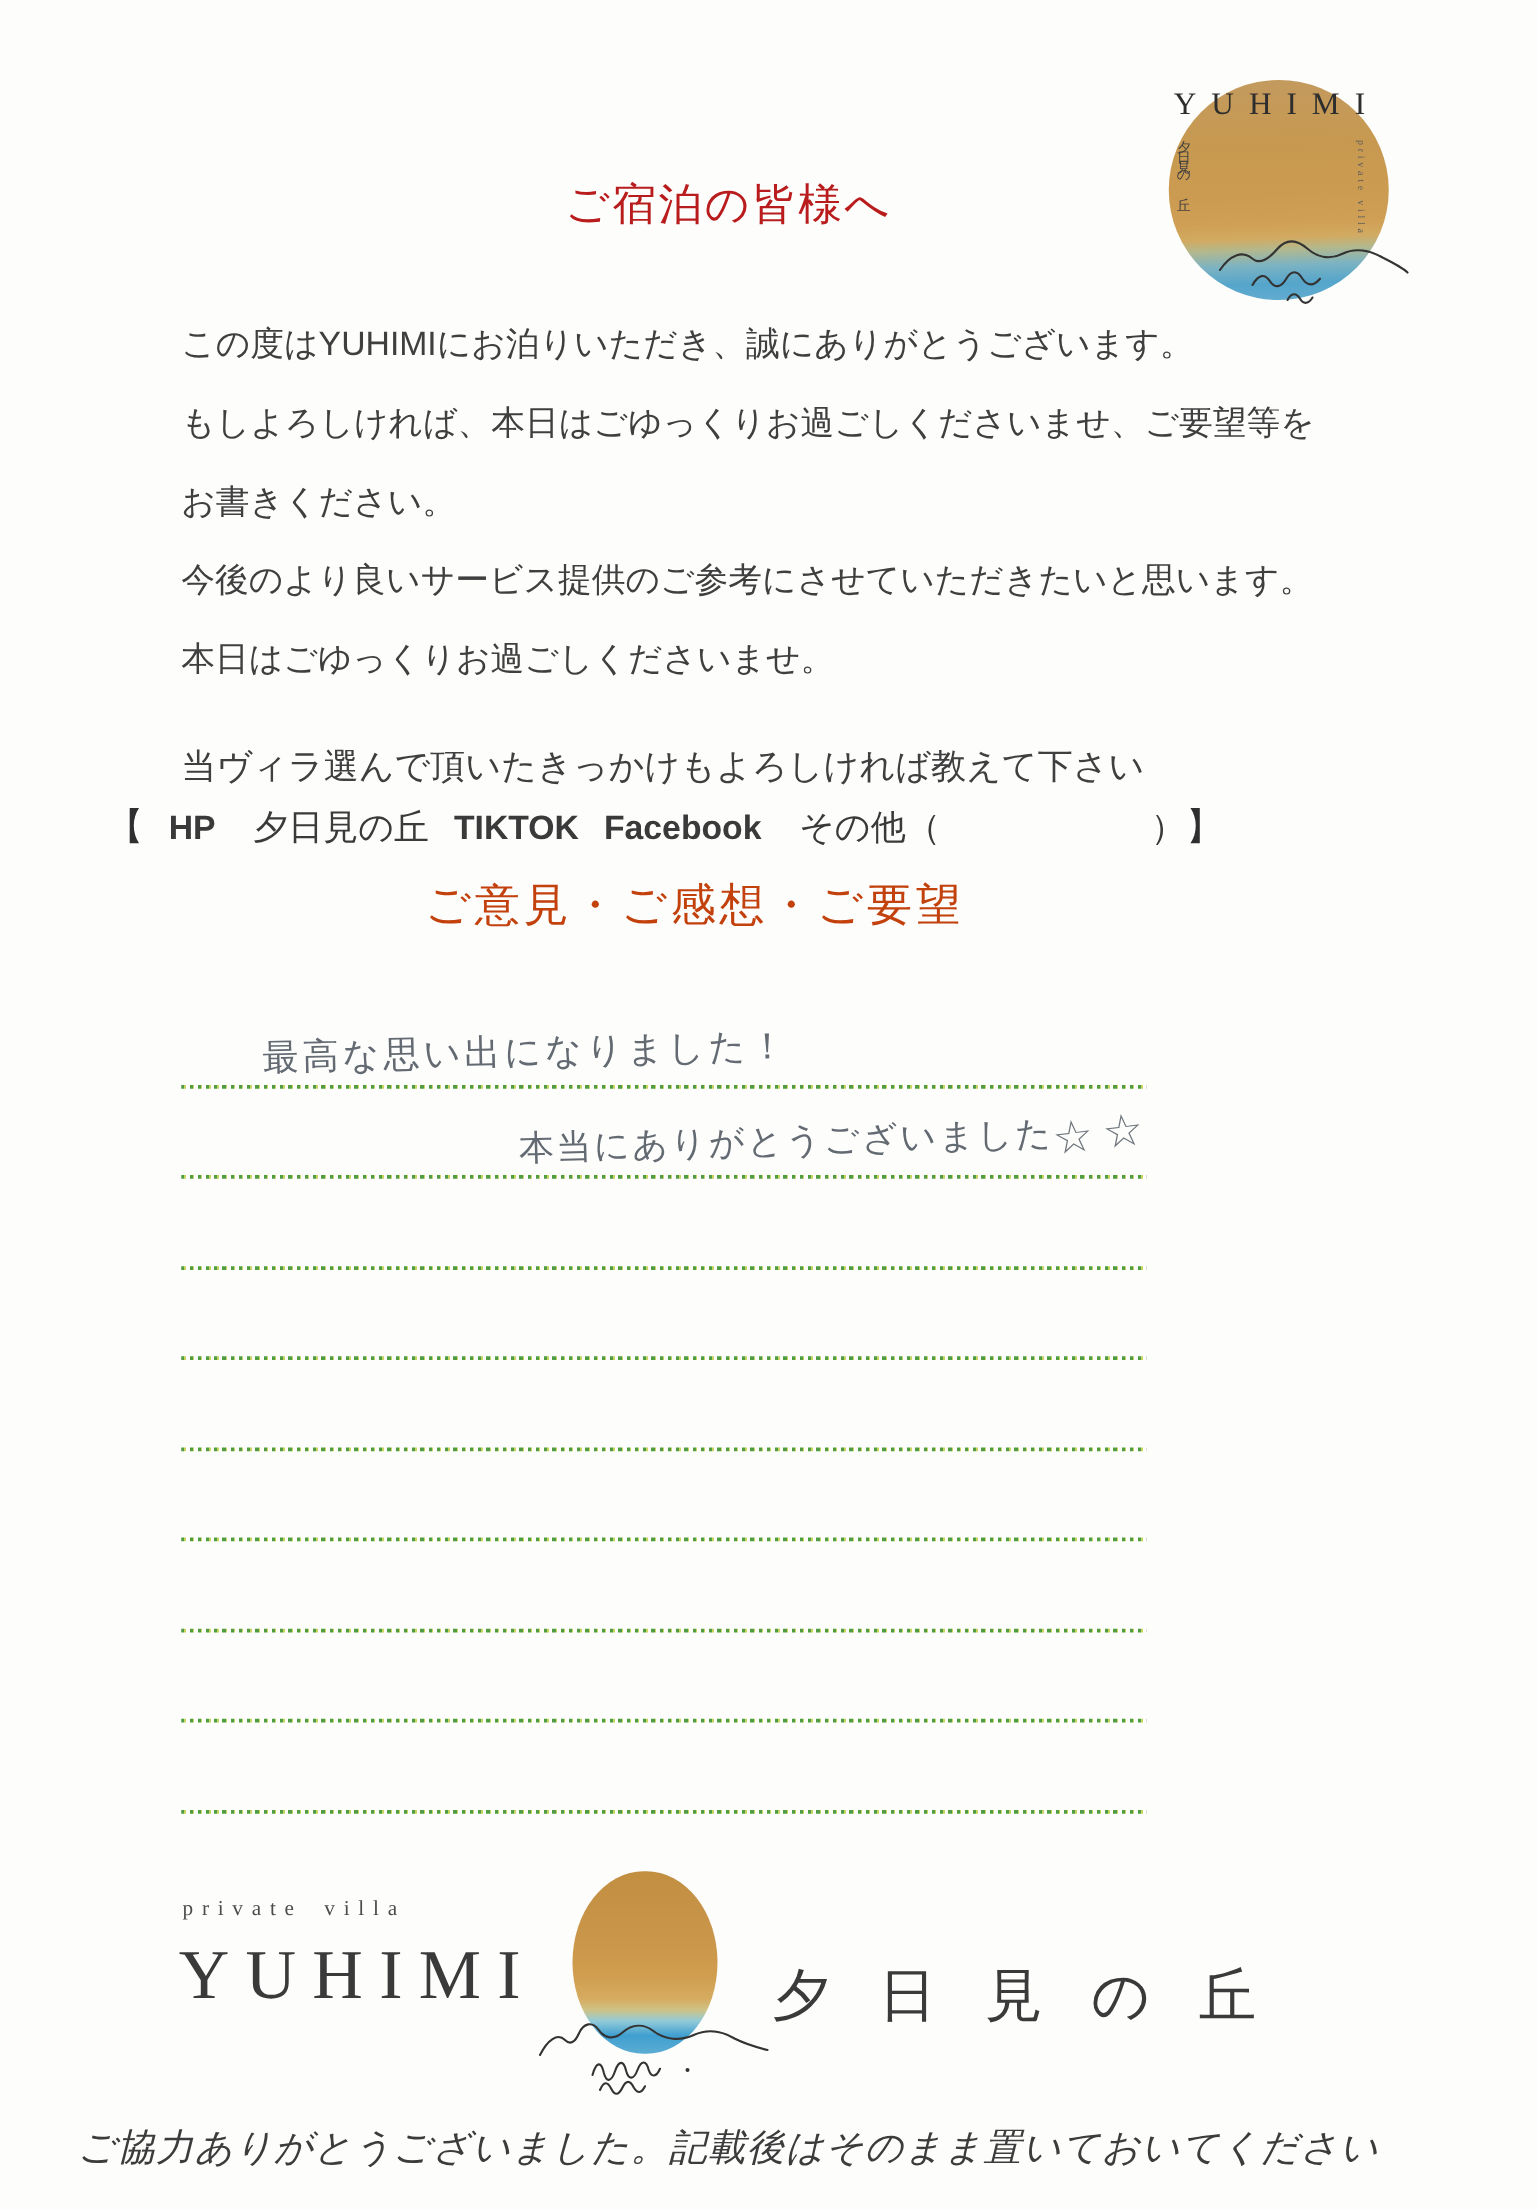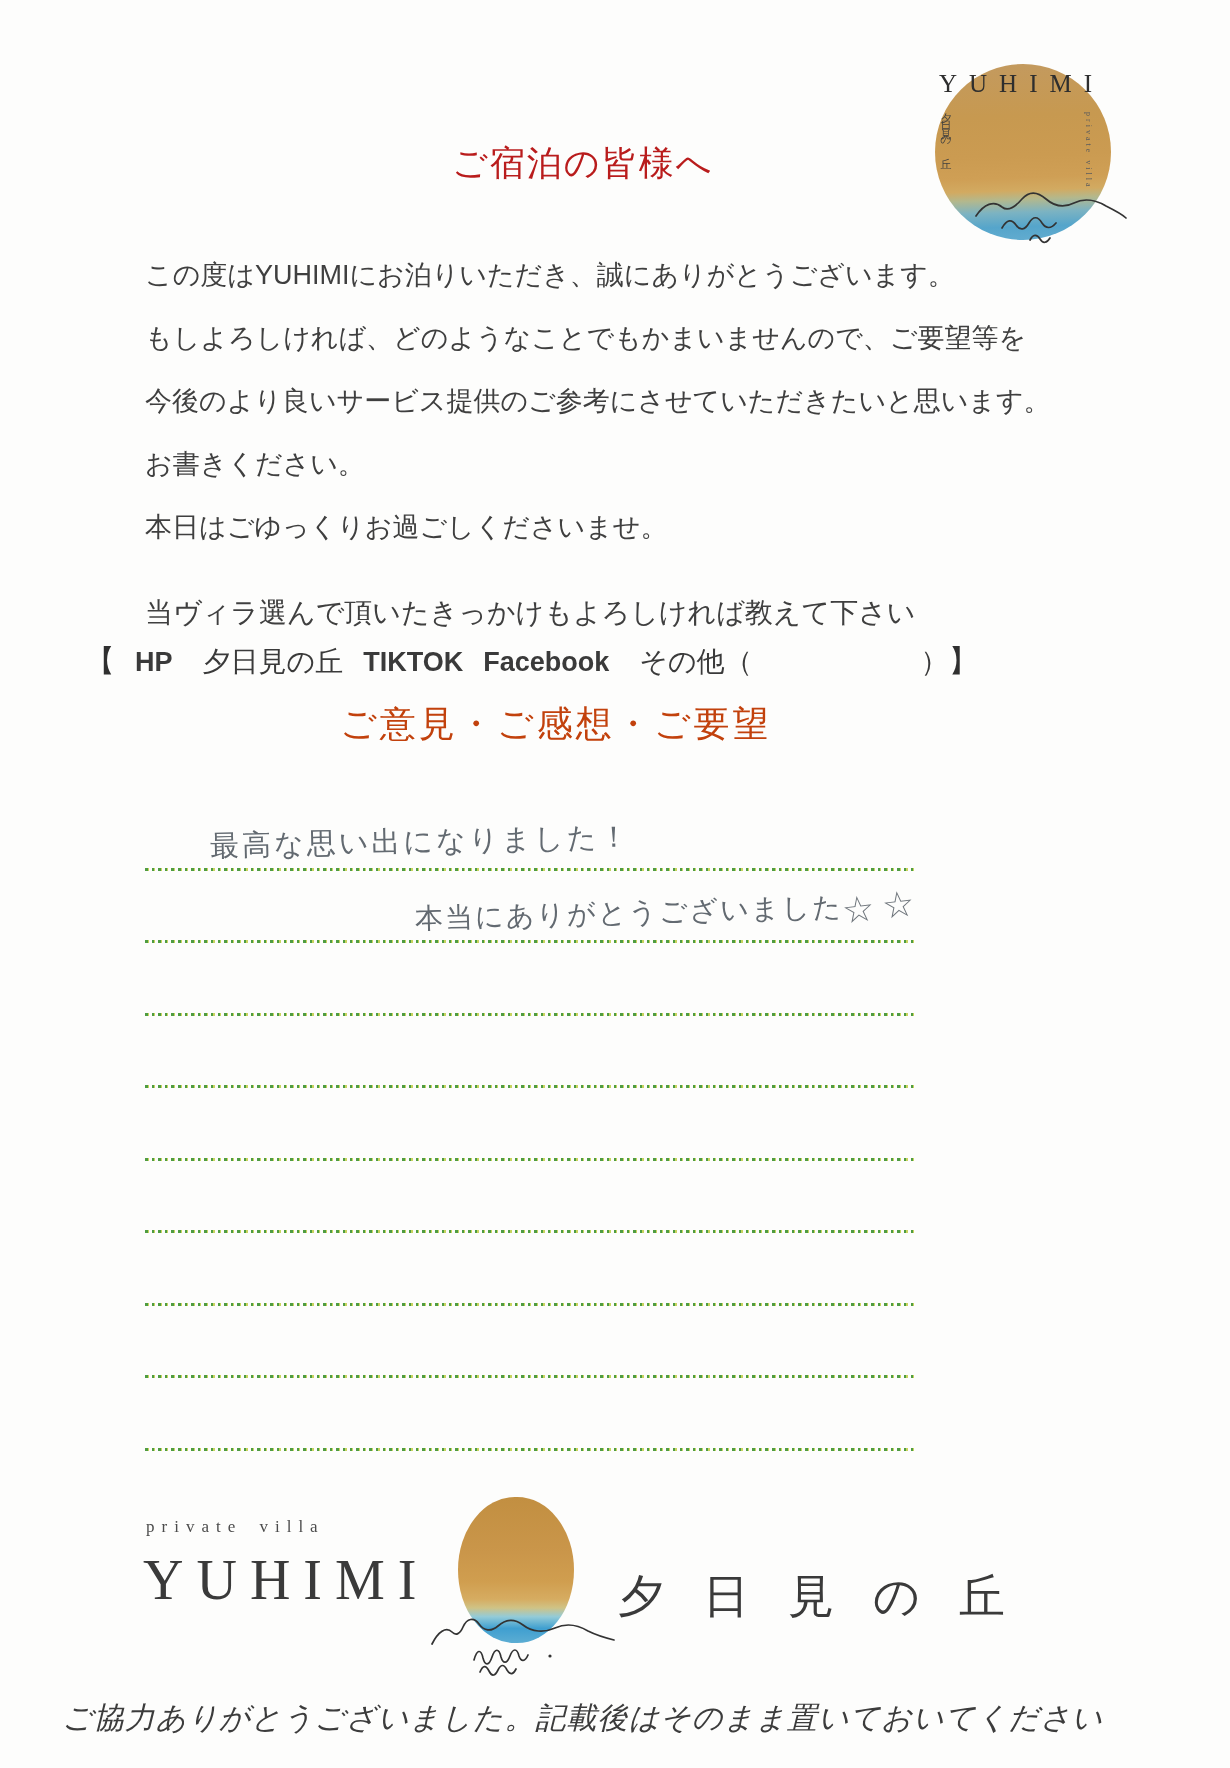--- a/index.html
+++ b/index.html
@@ -125,23 +125,23 @@
   <svg class="waves-top" width="158" height="70" viewBox="0 0 158 70">
     <path d="M4 36 C 12 24, 22 20, 30 27 C 36 32, 44 26, 50 19 C 58 10, 66 12, 74 19 C 82 26, 92 28, 102 23 C 112 18, 124 20, 134 26 C 142 30, 150 34, 154 38"></path>
     <path d="M30 48 c 5 -9, 10 -9, 14 -3 c 4 6, 9 5, 13 -2 c 4 -7, 9 -7, 13 0 c 4 6, 9 6, 14 0"></path>
     <path d="M58 60 c 3 -6, 7 -6, 10 -1 c 3 5, 7 4, 10 -1"></path>
   </svg>
 
   <div class="page-title">ご宿泊の皆様へ</div>
 
   <div class="greeting">
     <div>この度はYUHIMIにお泊りいただき、誠にありがとうございます。</div>
-    <div>もしよろしければ、どのようなことでもかまいませんので、ご要望等を</div>
+    <div>もしよろしければ、本日はごゆっくりお過ごしくださいませ、ご要望等を</div>
+    <div>お書きください。</div>
     <div>今後のより良いサービス提供のご参考にさせていただきたいと思います。</div>
-    <div>お書きください。</div>
     <div>本日はごゆっくりお過ごしくださいませ。</div>
   </div>
 
   <div class="referral-prompt">当ヴィラ選んで頂いたきっかけもよろしければ教えて下さい</div>
   <div class="referral-row">
     <span class="bracket">【</span>
     <span class="opt opt-en opt-first">HP</span>
     <span class="opt">夕日見の丘</span>
     <span class="opt opt-en">TIKTOK</span>
     <span class="opt opt-en">Facebook</span>

